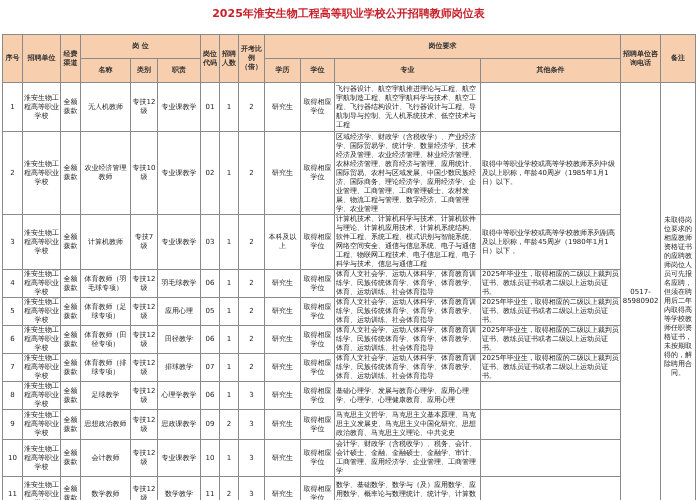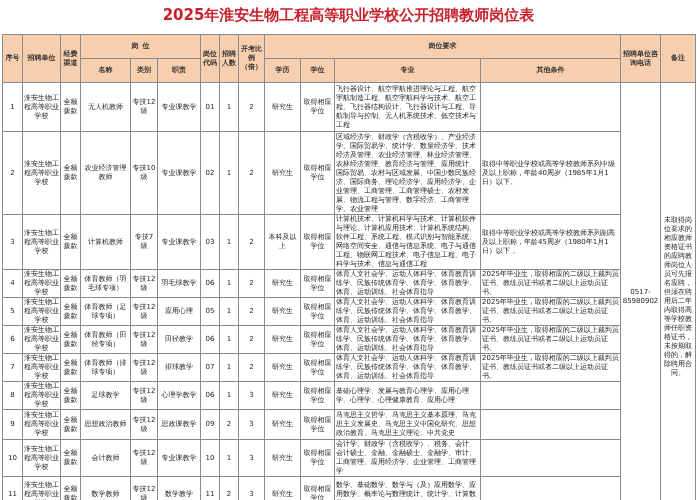--- a/index.html
+++ b/index.html
@@ -1,31 +1,31 @@
 <!DOCTYPE html>
 <html><head>
 <meta charset="utf-8">
 <style>
   html, body { margin: 0; padding: 0; background: #ffffff; }
   body { width: 697px; height: 500px; overflow: hidden; font-family: "DejaVu Sans", sans-serif; }
   .title {
     position: absolute; left: 0; top: 6px; width: 697px; text-align: center;
-    font-size: 15px; font-weight: bold; color: #c8202a; letter-spacing: 0px;
+    font-size: 11px; font-weight: bold; color: #c8202a; letter-spacing: 0px;
   }
   table.main {
     position: absolute; left: 2px; top: 34px; width: 693px;
     border-collapse: collapse; table-layout: fixed;
   }
   table.main th, table.main td {
     border: 1px solid #8a8a8a;
     font-size: 7px; line-height: 9px; color: #222;
     padding: 0 1px; text-align: center; vertical-align: middle;
     overflow: hidden;
   }
-  table.main th { background: #f8cfae; font-weight: bold; color: #333; font-family: Liberation Mono, monospace; }
+  table.main th { background: #f8cfae; font-weight: bold; color: #333; }
   table.main td.left { text-align: left; }
   .hdr-top { height: 24px; }
   .hdr-bot { height: 24px; padding-left: 36px; }
   tr.r1 td { height: 48px; }
   tr.r2 td { height: 82px; }
   tr.r3 td { height: 48px; }
   tr.r4 td, tr.r5 td, tr.r6 td, tr.r7 td { height: 26px; }
   tr.r8 td { height: 26px; }
   tr.r9 td { height: 29px; }
   tr.r10 td { height: 34px; }

